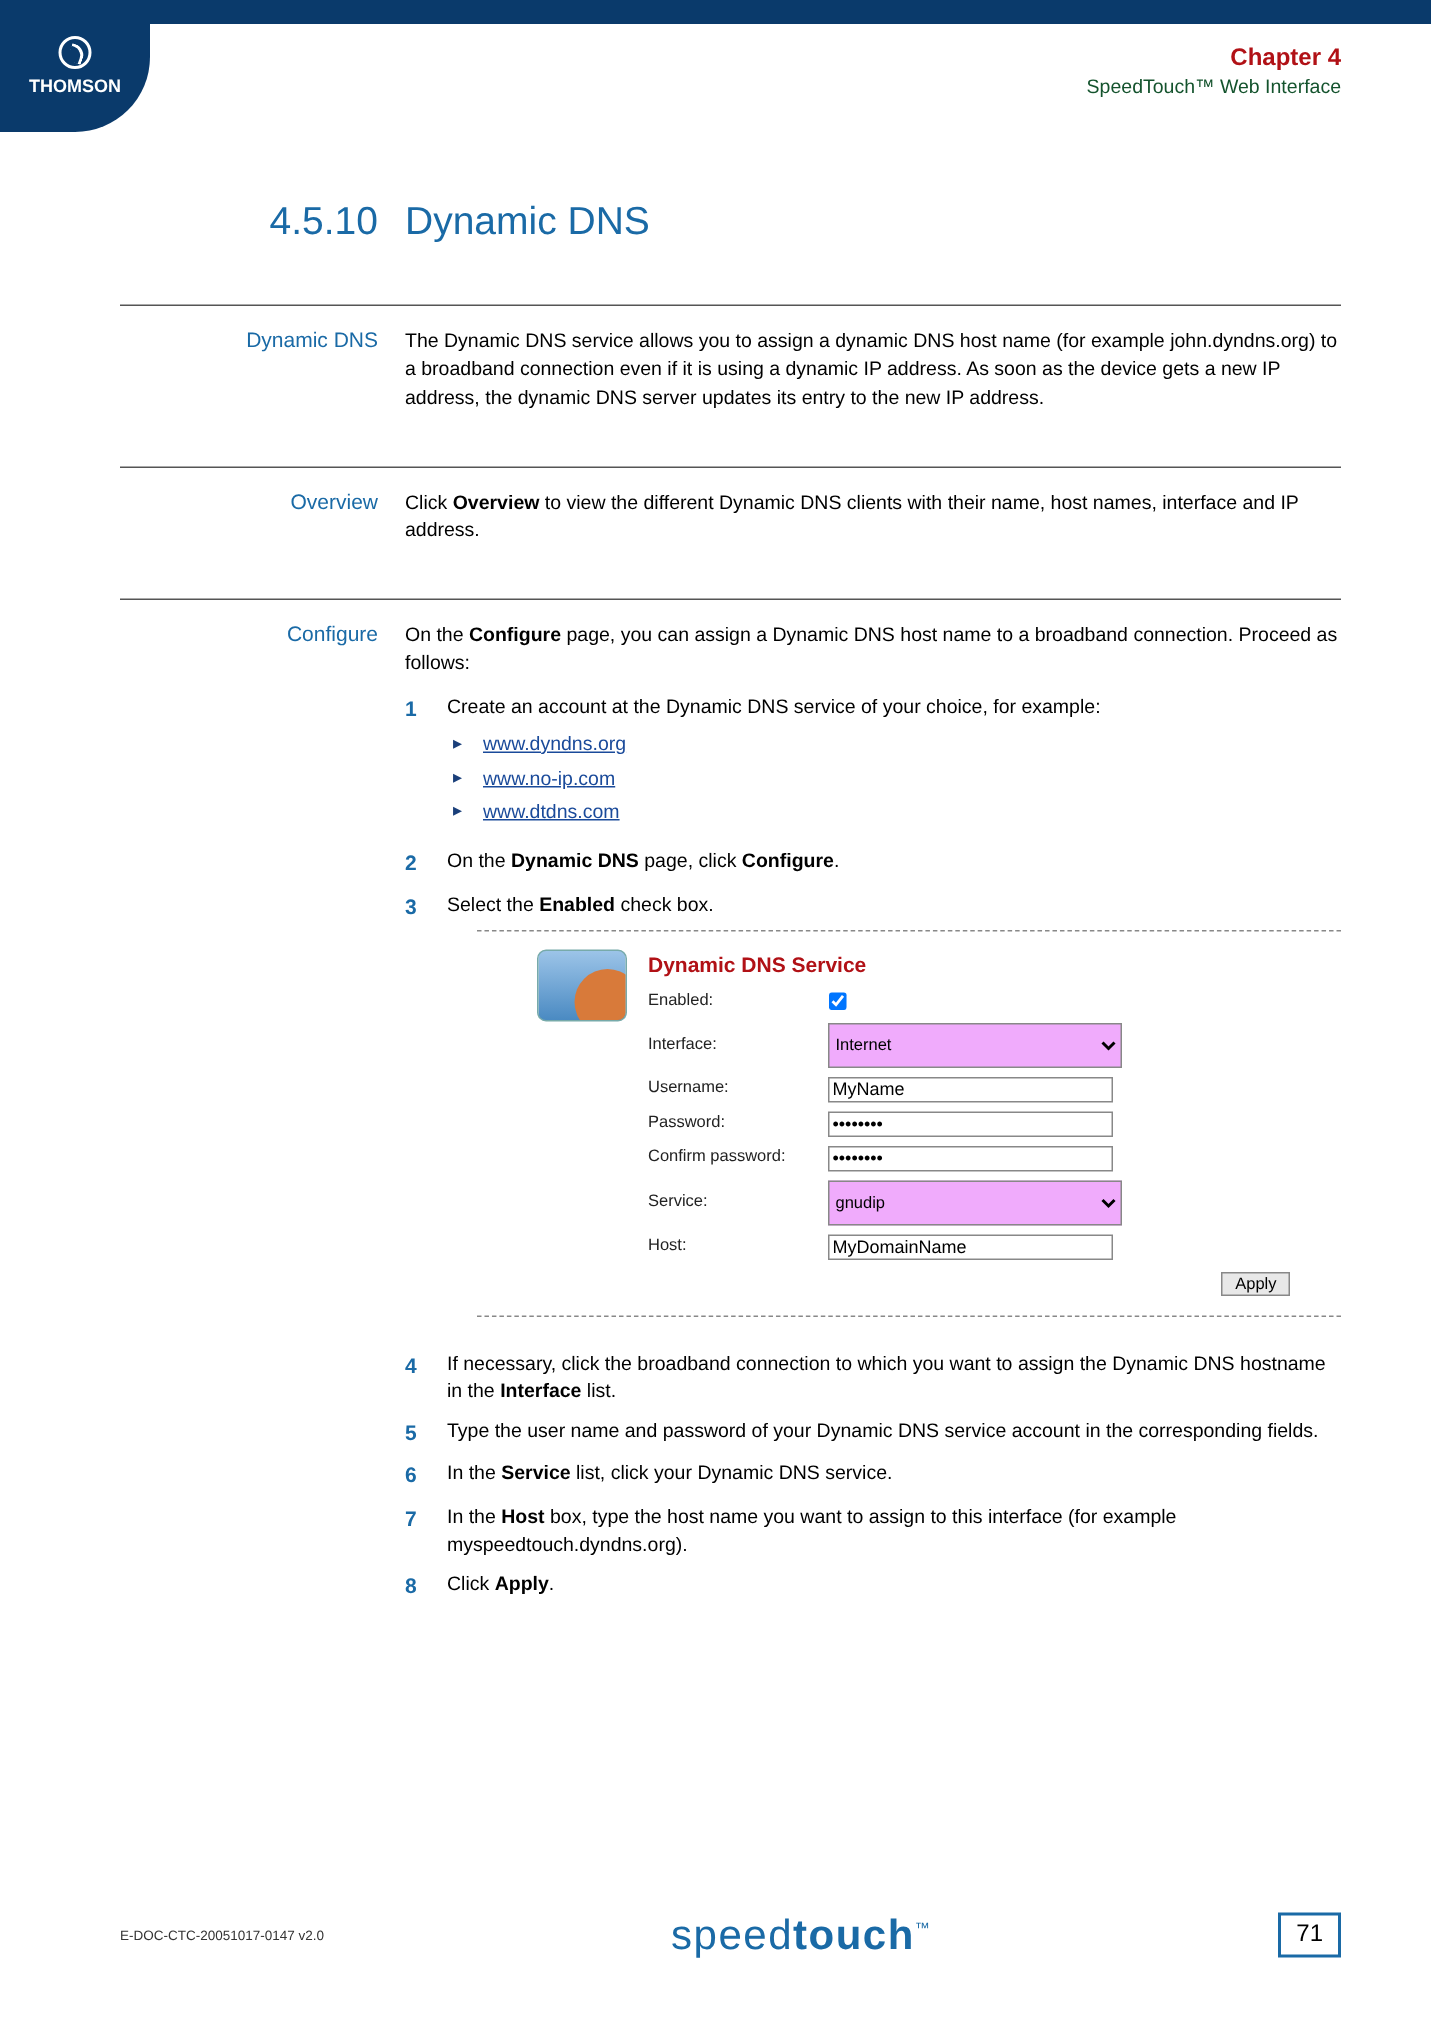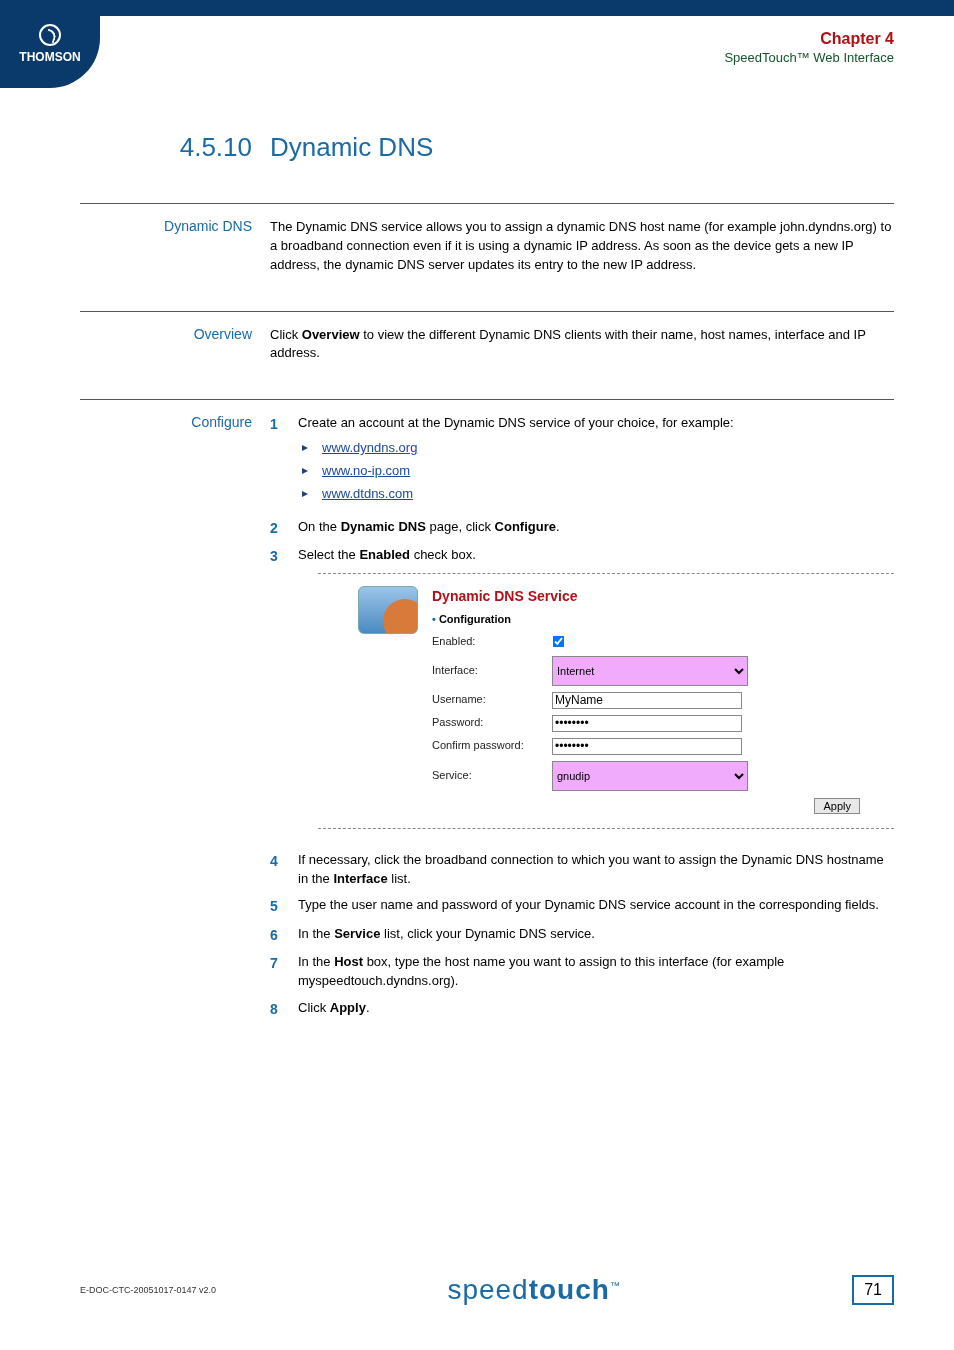--- a/index.html
+++ b/index.html
@@ -90,20 +90,23 @@
     <div class="block-body">
       <p>
         <span>Click </span><strong>Overview</strong><span> to view the different Dynamic DNS clients with their name, host names, interface and IP address.</span>
       </p>
     </div>
   </div>
 
   <div class="block">
     <div class="block-label">Configure</div>
     <div class="block-body">
+      <p>
+        <span>On the </span><strong>Configure</strong><span> page, you can assign a Dynamic DNS host name to a broadband connection. Proceed as follows:</span>
+      </p>
       <ol class="steps">
         <li>
           <span class="step-num">1</span>
           <div class="step-text">
             <span>Create an account at the Dynamic DNS service of your choice, for example:</span>
             <ul class="links">
               <li><a href="#">www.dyndns.org</a></li>
               <li><a href="#">www.no-ip.com</a></li>
               <li><a href="#">www.dtdns.com</a></li>
             </ul>
@@ -116,21 +119,20 @@
         <li>
           <span class="step-num">3</span>
           <div class="step-text">
             <span>Select the </span><strong>Enabled</strong><span> check box.</span>
 
             <div class="screenshot">
               <div class="ss-inner">
                 <div class="ss-icon"></div>
                 <div class="ss-body">
                   <div class="ss-title">Dynamic DNS Service</div>
-                  <div class="ss-conf">Configuration</div>
                   <div class="form-row checkbox">
                     <span class="lbl">Enabled:</span>
                     <input type="checkbox" checked="" style="">
                   </div>
                   <div class="form-row">
                     <span class="lbl">Interface:</span>
                     <select><option>Internet</option></select>
                   </div>
                   <div class="form-row">
                     <span class="lbl">Username:</span>
@@ -140,20 +142,24 @@
                     <span class="lbl">Password:</span>
                     <input type="text" value="••••••••" style="">
                   </div>
                   <div class="form-row">
                     <span class="lbl">Confirm password:</span>
                     <input type="text" value="••••••••" style="">
                   </div>
                   <div class="form-row">
                     <span class="lbl">Service:</span>
                     <select><option>gnudip</option></select>
+                  </div>
+                  <div class="form-row">
+                    <span class="lbl">Host:</span>
+                    <input type="text" value="MyDomainName" style="">
                   </div>
                   <div class="apply-row">
                     <button>Apply</button>
                   </div>
                 </div>
               </div>
             </div>
 
           </div>
         </li>

